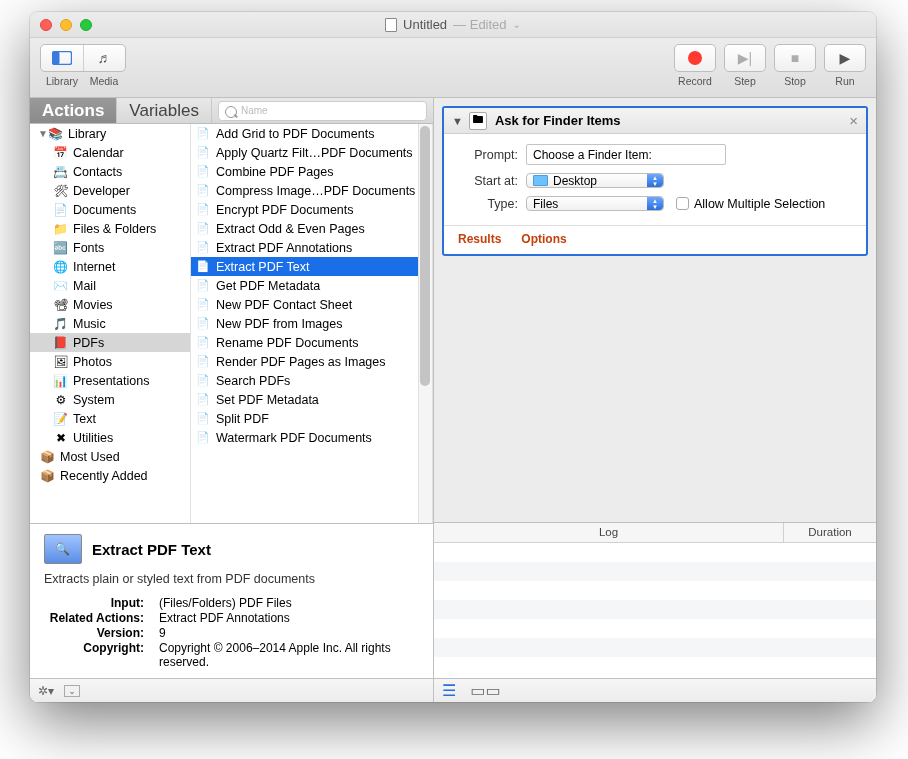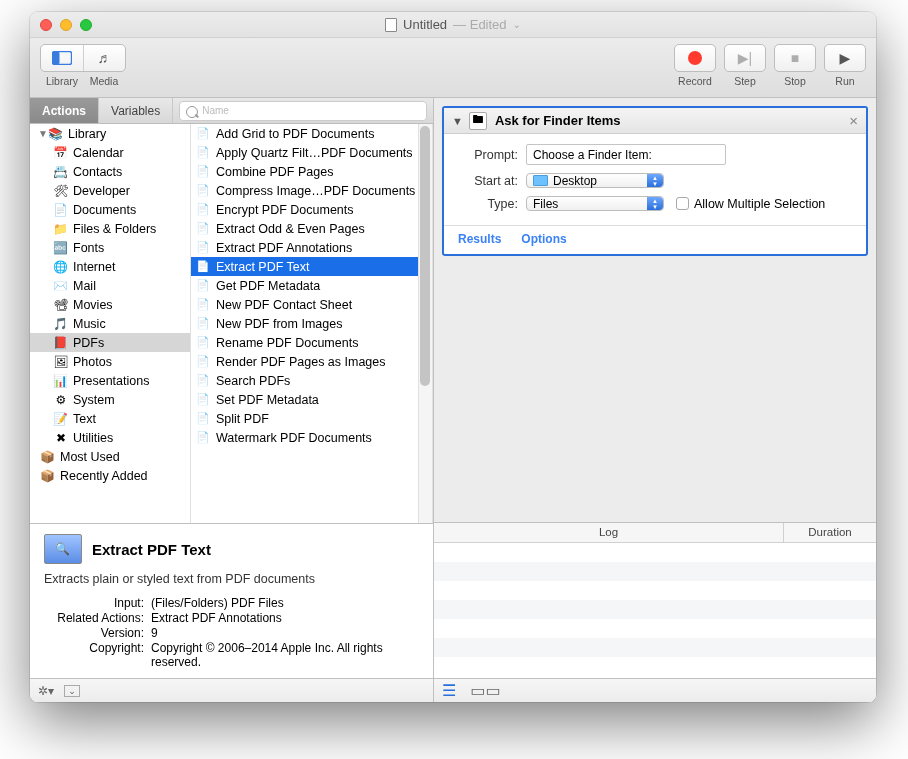--- a/index.html
+++ b/index.html
@@ -25,21 +25,21 @@
   .tb-right { margin-left:auto; display:flex; gap:0; }
   .tb-right .tb-section { margin-left:8px; }
   .tb-right .tb-group { background:linear-gradient(#fff,#f0f0f0); width:42px; }
   .rec-circle { width:14px; height:14px; border-radius:50%; background:#ff3b30; }
   .shape { color:#555; font-size:14px; }
   .disabled .shape, .disabled .rec-circle { opacity:0.45; }
 
   .content { flex:1; display:flex; background:#fff; overflow:hidden; }
   .left-col { width:404px; display:flex; flex-direction:column; border-right:1px solid #c0c0c0; }
   .tab-row { height:26px; background:linear-gradient(#e8e8e8,#d8d8d8); border-bottom:1px solid #bdbdbd; display:flex; align-items:center; }
-  .tab { padding:0 12px; height:100%; display:flex; align-items:center; font-size:12px; color:#444; border-right:1px solid #c8c8c8; }
+  .tab { padding:0 12px; height:100%; display:flex; align-items:center; font-size:17px; color:#444; border-right:1px solid #c8c8c8; }
   .tab.active { background:linear-gradient(#9a9a9a,#8a8a8a); color:#fff; font-weight:600; }
   .search-wrap { flex:1; padding:3px 6px 3px 6px; }
   .search { width:100%; height:20px; border:1px solid #ccc; border-radius:4px; font-size:10px; padding:0 16px 0 22px; background:#fff; color:#999; display:flex; align-items:center; position:relative; }
   .search::before { content:""; position:absolute; left:6px; top:4px; width:10px; height:10px; border:1.5px solid #999; border-radius:50%; }
   .search::after { content:""; position:absolute; left:15px; top:13px; width:4px; height:1.5px; background:#999; transform:rotate(45deg); }
 
   .panes { flex:1; display:flex; overflow:hidden; }
   .sidebar { width:161px; border-right:1px solid #e0e0e0; background:#fff; overflow-y:auto; font-size:12.5px; }
   .side-item { display:flex; align-items:center; padding:2px 5px 2px 8px; height:19px; white-space:nowrap; }
   .side-item.selected { background:#d6d6d6; }
@@ -51,21 +51,21 @@
   .action-item { display:flex; align-items:center; height:19px; padding:0 14px 0 4px; white-space:nowrap; overflow:hidden; }
   .action-item.selected { background:#1a6fe8; color:#fff; }
   .action-item .icon { width:16px; height:16px; margin-right:5px; display:flex; align-items:center; justify-content:center; font-size:11px; }
   
   .info-pane { border-top:1px solid #c0c0c0; padding:10px 14px 8px 14px; background:#fff; font-size:12px; }
   .info-head { display:flex; align-items:center; gap:10px; margin-bottom:8px; }
   .info-head .iico { width:38px; height:30px; background:linear-gradient(#a0c4ff,#5b8de6); border:1px solid #888; border-radius:2px; display:flex; align-items:center; justify-content:center; }
   .info-head h3 { font-size:15px; font-weight:700; }
   .info-desc { font-size:12.5px; color:#333; margin-bottom:10px; }
   .info-row { display:flex; font-size:12px; margin-bottom:1px; }
-  .info-row .k { width:100px; text-align:right; font-weight:400; margin-right:7px; }
+  .info-row .k { width:100px; text-align:right; font-weight:700; margin-right:15px; }
   .info-row .v { flex:1; }
 
   .footer { height:24px; background:linear-gradient(#f6f6f6,#ececec); border-top:1px solid #c0c0c0; display:flex; align-items:center; padding:0 8px; font-size:12px; color:#666; gap:10px; }
 
   .right-col { flex:1; display:flex; flex-direction:column; background:#ececec; }
   .workflow-area { flex:1; padding:8px; overflow:auto; }
   .wf-action { border:2px solid #2a6fdb; border-radius:3px; background:#fff; }
   .wf-header { background:linear-gradient(#f4f4f4,#e5e5e5); border-bottom:1px solid #cfcfcf; height:26px; display:flex; align-items:center; padding:0 8px; }
   .wf-header .disclosure { font-size:11px; color:#555; margin-right:6px; }
   .wf-header .ico { width:18px; height:18px; border:1px solid #aaa; border-radius:2px; margin-right:8px; background:#fff; display:flex; align-items:center; justify-content:center; font-size:11px; }
@@ -74,21 +74,21 @@
   .wf-body { padding:10px 14px 6px 14px; }
   .wf-row { display:flex; align-items:center; margin-bottom:8px; font-size:12.5px; }
   .wf-row .lbl { width:60px; text-align:right; margin-right:8px; color:#333; }
   .wf-input { border:1px solid #c4c4c4; border-radius:2px; height:21px; padding:0 6px; font-size:12px; background:#fff; }
   .wf-popup { height:15px; background:linear-gradient(#fff,#f0f0f0); border:1px solid #bdbdbd; border-radius:4px; display:flex; align-items:center; padding:0 4px 0 6px; font-size:12px; position:relative;text-align:right; }
   .wf-popup .popup-arrows { position:absolute; right:0; top:0; bottom:0; width:16px; background:linear-gradient(#6ea8fe,#2a6fdb); border-radius:0 4px 4px 0; display:flex; flex-direction:column; align-items:center; justify-content:center; color:#fff; }
   .wf-popup .popup-arrows::before { content:"▴"; font-size:7px; line-height:6px; }
   .wf-popup .popup-arrows::after { content:"▾"; font-size:7px; line-height:6px; }
   .wf-checkbox { display:flex; align-items:center; gap:5px; font-size:12.5px; }
   .wf-checkbox .box { width:13px; height:13px; border:1px solid #aaa; border-radius:3px; background:#fff; }
-  .wf-tabs { border-top:1px solid #dcdcdc; padding:6px 14px 8px 14px; display:flex; gap:20px; font-size:12px; font-weight:600; color:#3b82f6; }
+  .wf-tabs { border-top:1px solid #dcdcdc; padding:6px 14px 8px 14px; display:flex; gap:20px; font-size:12px; font-weight:600; color:#c2410c; }
 
   .log-area { height:180px; border-top:1px solid #c0c0c0; background:#fff; display:flex; flex-direction:column;text-align:center; }
   .log-header { display:flex; height:20px; border-bottom:1px solid #d0d0d0; font-size:11.5px; color:#444; background:#f6f6f6; }
   .log-header .col1 { flex:1; padding:3px 8px; border-right:1px solid #d0d0d0; }
   .log-header .col2 { width:92px; padding:3px 8px; }
   .log-rows { flex:1; }
   .log-rows .stripe { height:19px; }
   .log-rows .stripe:nth-child(even) { background:#f4f6f8; }
   .right-footer { height:24px; background:linear-gradient(#f6f6f6,#ececec); border-top:1px solid #c0c0c0; display:flex; align-items:center; padding:0 8px; gap:14px; color:#666; }
 

